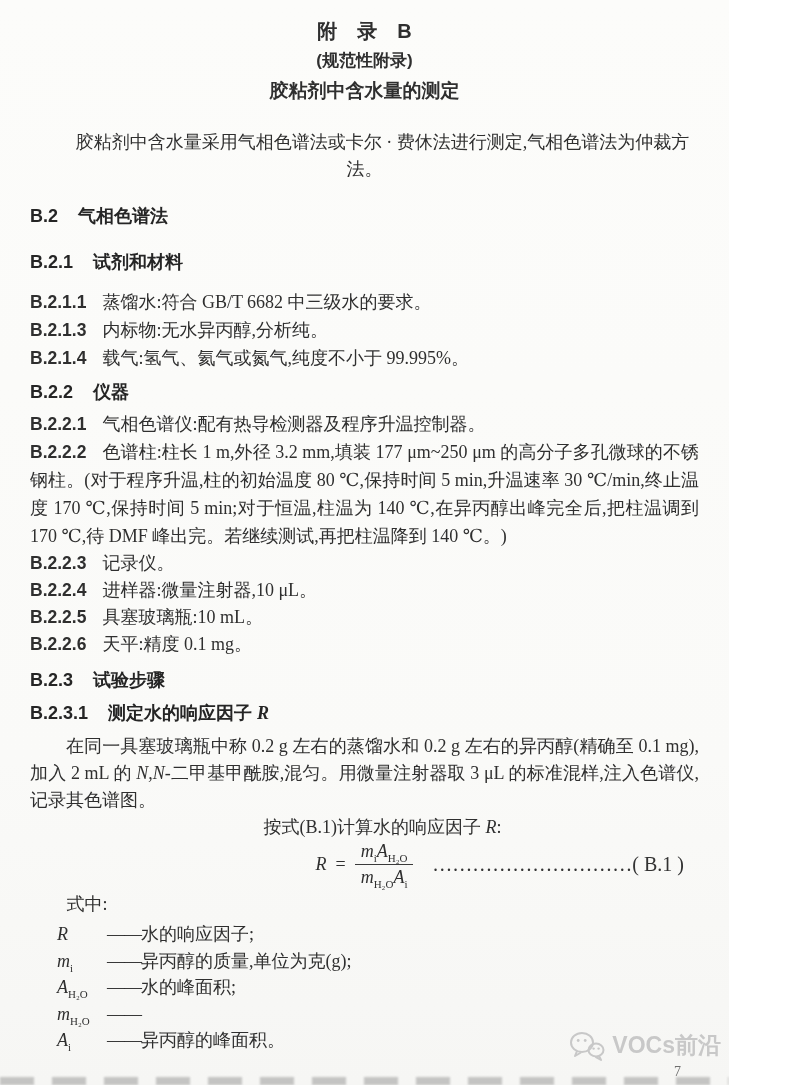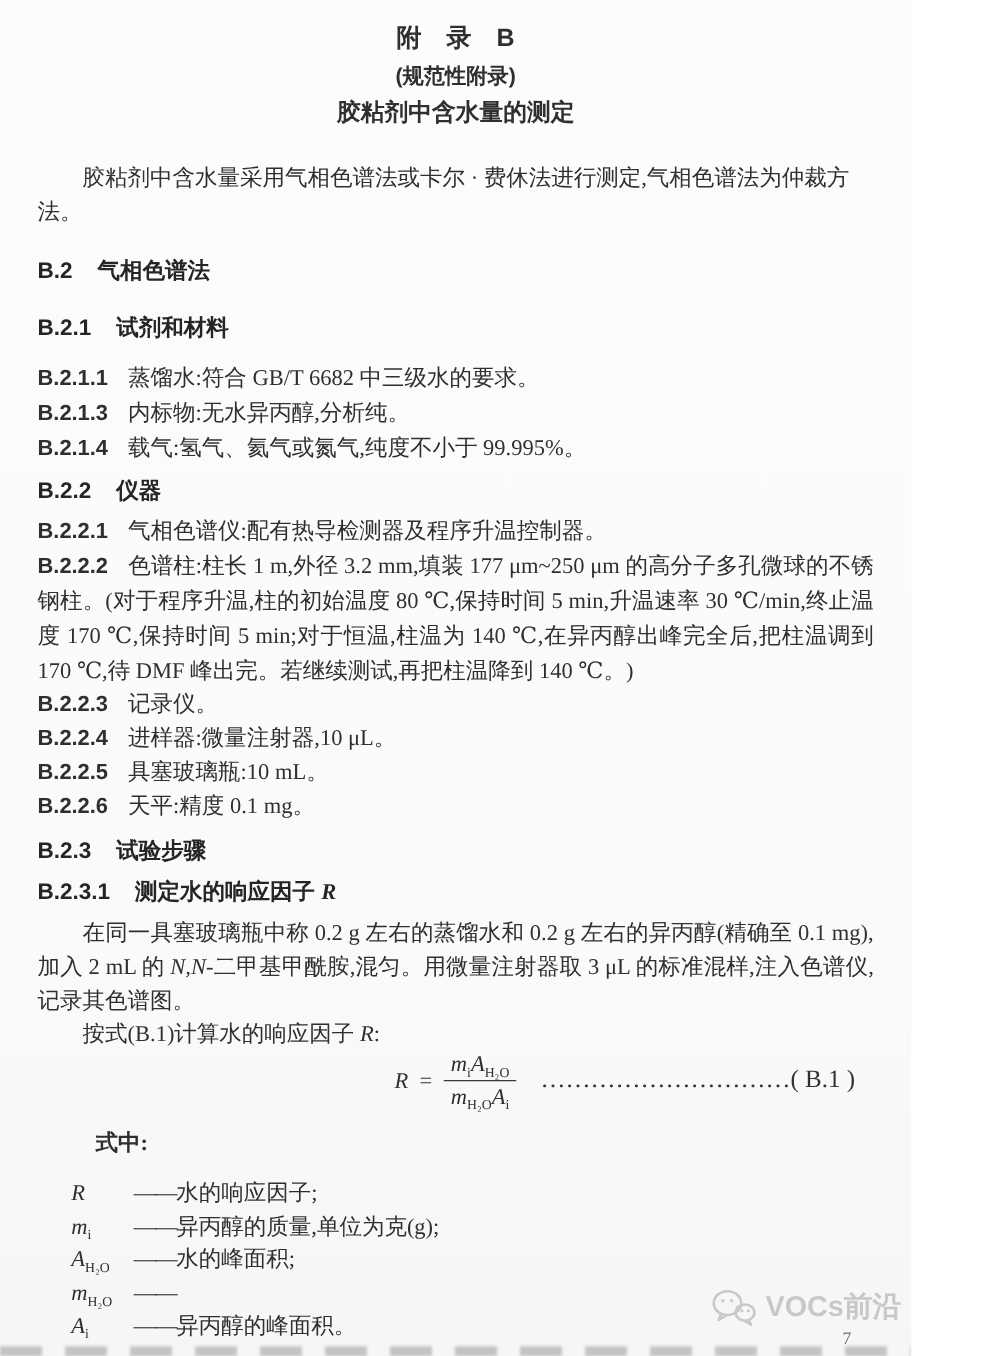--- a/index.html
+++ b/index.html
@@ -23,42 +23,42 @@
   .sec{margin:0;font-family:"Liberation Sans","DejaVu Sans",sans-serif;font-weight:700;font-size:18px;line-height:26px;color:#252525;}
   .sec .hnum{margin-right:20px;}
   .sec .hvar{font-family:"Liberation Serif","DejaVu Serif",serif;font-style:italic;font-weight:700;}
   .mt-b1{margin-top:37px;}
   .mt-b2{margin-top:20px;}
   .mt-b21{margin-top:20px;}
   .mt-b22{margin-top:7px;}
   .mt-b23{margin-top:9px;}
   .mt-b231{margin-top:7px;}
   
-  .para{margin:0;font-size:18px;line-height:27px;text-indent:2em;}
+  .para{margin:0;font-size:18px;line-height:27px;text-indent:2em;text-align:center;}
   .mt-p1{margin-top:23px;}
   .mt-p2{margin-top:7px;}
   .just{text-align:justify;}
   .clause{margin:0;font-size:18px;line-height:28px;}
   .clause.tight{line-height:27px;}
   .cnum{font-family:"Liberation Sans","DejaVu Sans",sans-serif;font-weight:700;font-size:17.5px;margin-right:16px;}
   .mt-items{margin-top:13px;}
   .mt-i221{margin-top:5px;}
   i{font-style:italic;}
   sub{font-size:11px;font-style:normal;line-height:0;}
   
   .formula-row{position:relative;height:46px;display:flex;align-items:center;justify-content:center;font-size:18px;}
   .formula{display:flex;align-items:center;}
   .fvar{font-style:italic;}
   .feq{margin:0 9px;}
   .frac{display:inline-flex;flex-direction:column;text-align:center;font-style:italic;}
   .fnum{padding:0 6px 2px;border-bottom:1.5px solid #3a3a3a;}
   .fden{padding:2px 6px 0;}
   .fdots{position:absolute;right:15px;top:50%;transform:translateY(-50%);font-size:20px;color:#333;white-space:nowrap;}
   
-  .where-label{margin:14px;font-size:18px;line-height:26px;text-indent:1.8em;font-weight:bold;}
+  .where-label{margin:4px;font-size:18px;line-height:26px;text-indent:1.8em;}
   .symrow{display:flex;align-items:baseline;margin-left:27px;font-size:18px;line-height:26.5px;}
   .sym{flex:none;width:50px;font-style:italic;}
   .dash{flex:none;letter-spacing:-1px;}
   .desc{flex:1;}
   
   .watermark{position:absolute;right:8px;top:1030px;display:flex;align-items:center;gap:7px;
     color:#c8c8c8;font-family:"Liberation Sans","DejaVu Sans",sans-serif;font-size:23px;font-weight:700;}
   .wm-icon{flex:none;}
   .pageno{position:absolute;right:48px;top:1064px;font-size:14px;color:#6e6e6e;}
   .bleed{position:absolute;left:0;bottom:0;width:100%;height:8px;

